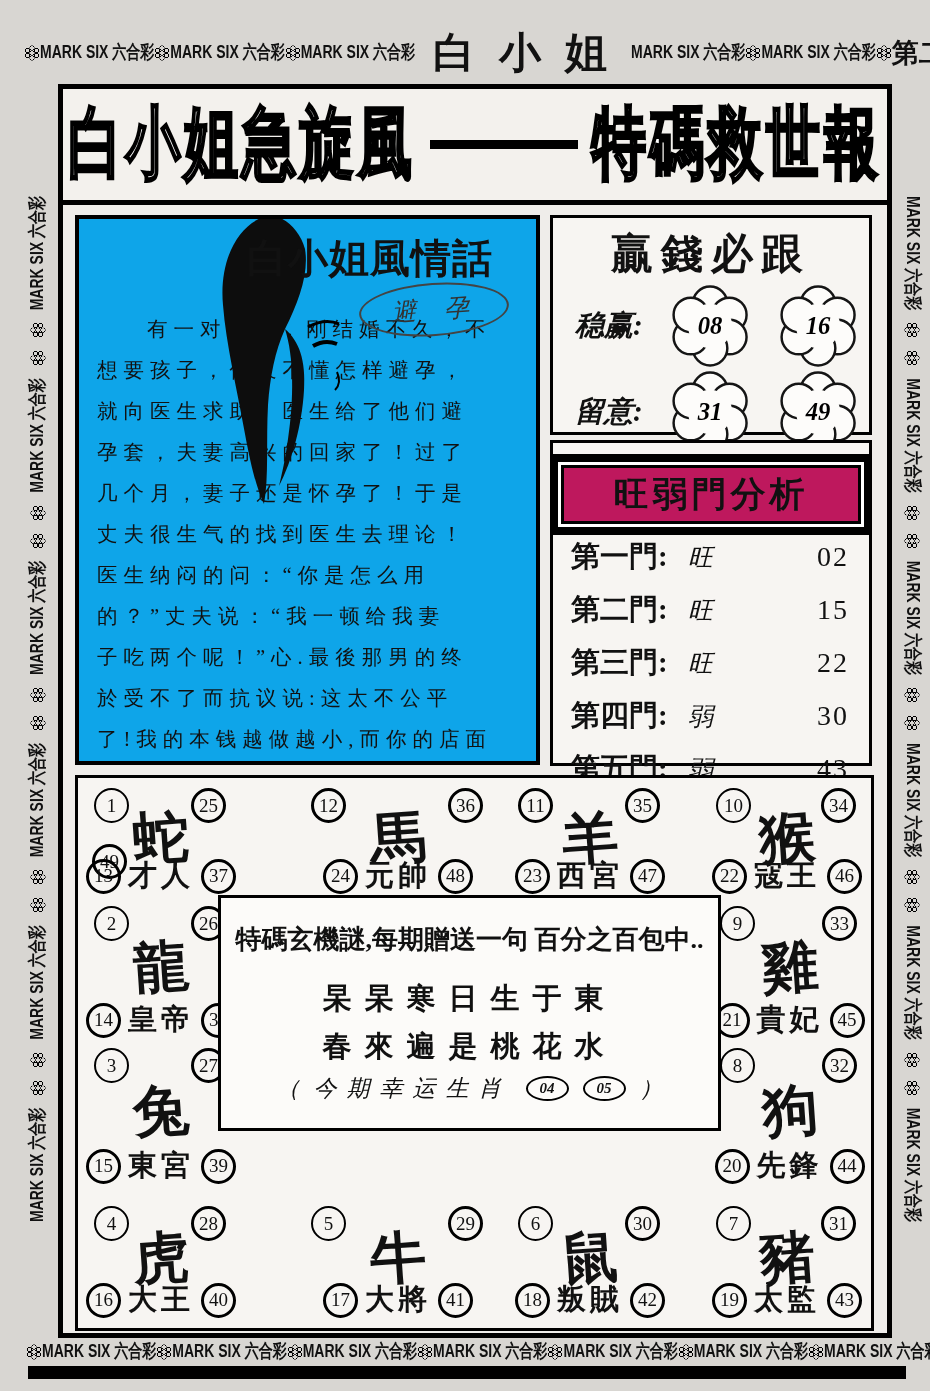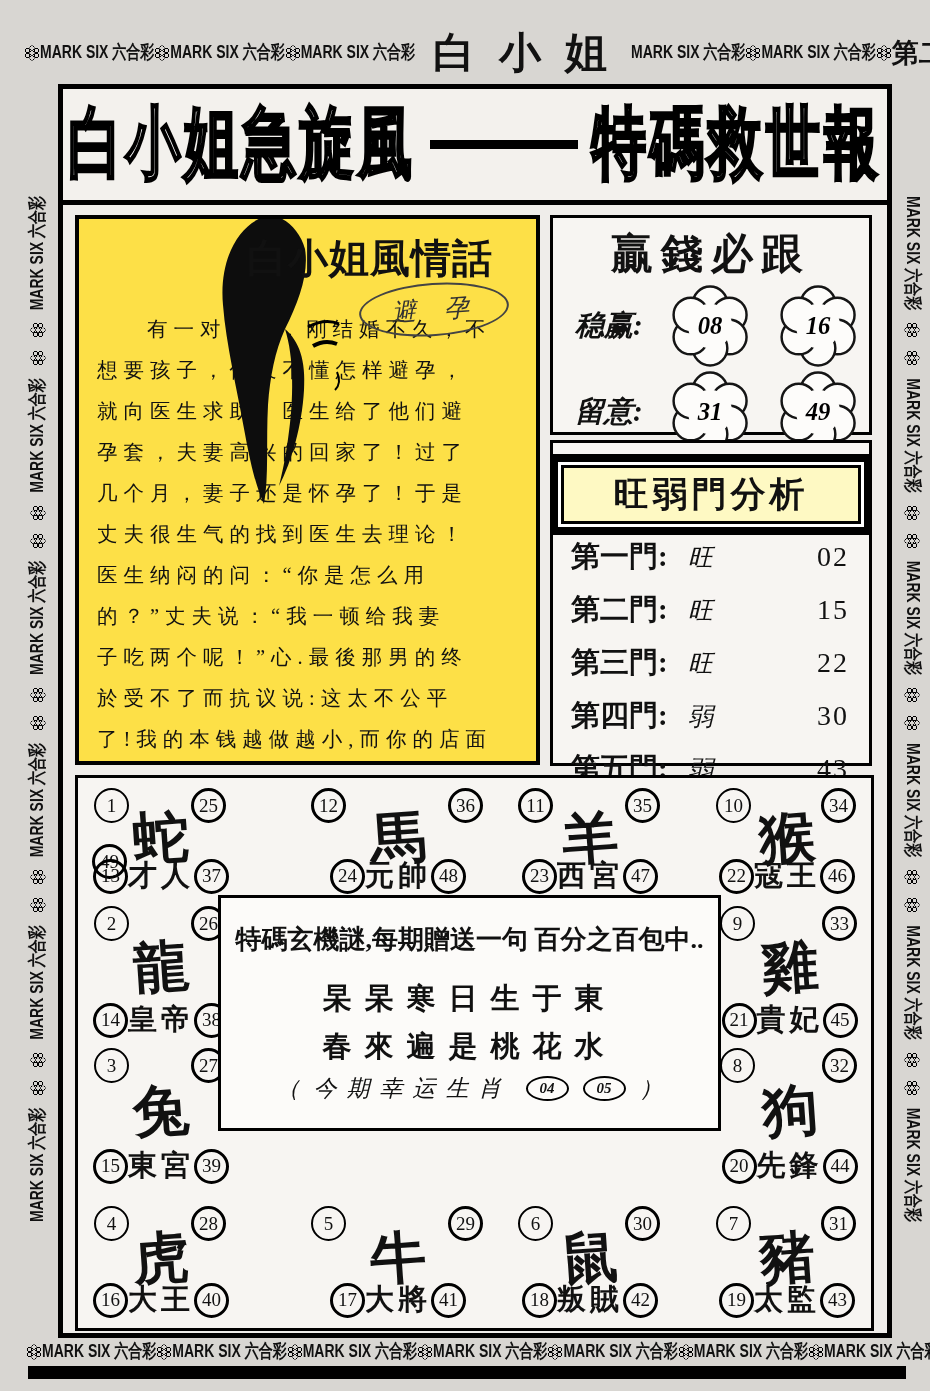--- a/index.html
+++ b/index.html
@@ -35,59 +35,59 @@
   
   .frame{position:absolute;left:58px;top:84px;width:834px;height:1254px;border:5px solid #000;box-sizing:border-box;background:#efedea;}
 
   .headline-band{position:absolute;left:0;top:0;width:100%;height:116px;border-bottom:5px solid #000;box-sizing:border-box;
     display:flex;align-items:center;justify-content:center;background:#f3f1ed;}
   .headline-part{display:inline-block;font-size:54px;font-weight:bold;letter-spacing:4px;
     transform:scaleY(1.45);color:#fff;-webkit-text-stroke:2px #000;white-space:nowrap;}
   .headline-dash{width:148px;height:9px;background:#000;margin:0 14px;}
 
   
-  .story-box{position:absolute;left:12px;top:126px;width:465px;height:550px;border:4px solid #000;box-sizing:border-box;background:#fde047;overflow:hidden;}
+  .story-box{position:absolute;left:12px;top:126px;width:465px;height:550px;border:4px solid #000;box-sizing:border-box;background:#0ea5e9;overflow:hidden;}
   .story-title{position:absolute;left:168px;top:12px;font-size:40px;font-weight:bold;letter-spacing:1px;z-index:4;white-space:nowrap;}
   .story-note{position:absolute;left:280px;top:64px;z-index:4;font-size:25px;font-style:italic;letter-spacing:28px;
     border:2px solid #444;border-radius:50%;padding:8px 10px 8px 30px;transform:rotate(-4deg);color:#333;}
   .face{position:absolute;left:88px;top:-10px;z-index:3;}
   .story-text{position:absolute;left:18px;top:90px;right:14px;z-index:1;}
   .story-line{font-size:20.5px;letter-spacing:6px;line-height:41px;white-space:nowrap;}
   .story-line:first-child{padding-left:50px;}
 
   
   .win-box{position:absolute;left:487px;top:126px;width:322px;height:220px;border:3px solid #000;box-sizing:border-box;background:#f7f5f2;}
   .win-title{margin-top:8px;text-align:center;font-family:Liberation Mono, monospace;
     font-size:42px;font-weight:900;letter-spacing:8px;}
   .win-row{display:flex;align-items:center;margin:2px 10px 0 22px;}
   .win-label{font-size:29px;font-weight:bold;font-style:italic;white-space:nowrap;}
   .win-flower{margin-left:26px;}
   .win-flower text{font-style:italic;font-weight:bold;font-family:"Liberation Serif","DejaVu Serif",serif;}
 
   
   .gate-box{position:absolute;left:487px;top:351px;width:322px;height:326px;border:3px solid #000;box-sizing:border-box;background:#f7f5f2;}
-  .gate-title{margin:22px 8px 10px;background:#fef9c3;border:3px solid #000;box-shadow:0 0 0 3px #fff,0 0 0 11px #000;
+  .gate-title{margin:22px 8px 10px;background:#be185d;border:3px solid #000;box-shadow:0 0 0 3px #fff,0 0 0 11px #000;
     padding:3px 0;text-align:center;font-size:35px;font-weight:900;letter-spacing:4px;white-space:nowrap;}
   .gate-row{display:flex;align-items:baseline;margin:13px 20px 0 18px;}
   .gate-name{font-size:29px;font-weight:bold;white-space:nowrap;}
   .gate-strength{font-size:25px;font-style:italic;margin-left:20px;}
   .gate-num{margin-left:auto;font-size:28px;letter-spacing:2px;text-align:right;}
 
   
   .zodiac-box{position:absolute;left:12px;top:686px;width:799px;height:556px;border:3px solid #000;box-sizing:border-box;background:#f7f5f2;}
   .zcell{position:absolute;}
   .circ{box-sizing:border-box;display:inline-flex;width:35px;height:35px;border:3.5px solid #000;border-radius:50%;
     align-items:center;justify-content:center;font-size:19px;font-weight:normal;background:transparent;flex:0 0 auto;}
   .circ.thin{border-width:2px;font-weight:normal;}
   .zcell .tl{position:absolute;left:8px;top:2px;}
   .zcell .tr{position:absolute;right:10px;top:2px;}
   .zcell .ml{position:absolute;left:6px;top:58px;}
   .zcell .animal{position:absolute;left:50%;top:46%;transform:translate(-50%,-50%) rotate(-4deg);
     font-size:56px;font-weight:bold;line-height:1;}
-  .zcell .brow{position:absolute;left:0;right:0;bottom:2px;display:flex;align-items:center;justify-content:center;gap:0;}
+  .zcell .brow{position:absolute;left:0;right:0;bottom:2px;display:flex;align-items:center;justify-content:center;gap:7px;}
   .ztitle{font-size:29px;font-weight:bold;letter-spacing:4px;white-space:nowrap;}
 
   
   .riddle-box{position:absolute;left:140px;top:117px;width:503px;height:236px;border:3px solid #000;box-sizing:border-box;background:#fcfbf9;}
   .riddle-header{margin-top:24px;text-align:center;font-size:26px;font-weight:bold;white-space:nowrap;}
   .riddle-poem{text-align:center;font-size:29px;font-weight:900;letter-spacing:13px;margin-top:22px;white-space:nowrap;}
   .riddle-poem.second{margin-top:8px;}
   .lucky-line{position:absolute;left:0;right:0;bottom:24px;display:flex;align-items:center;justify-content:center;
     gap:14px;font-size:23px;font-style:italic;}
   .lucky-label{letter-spacing:10px;}

